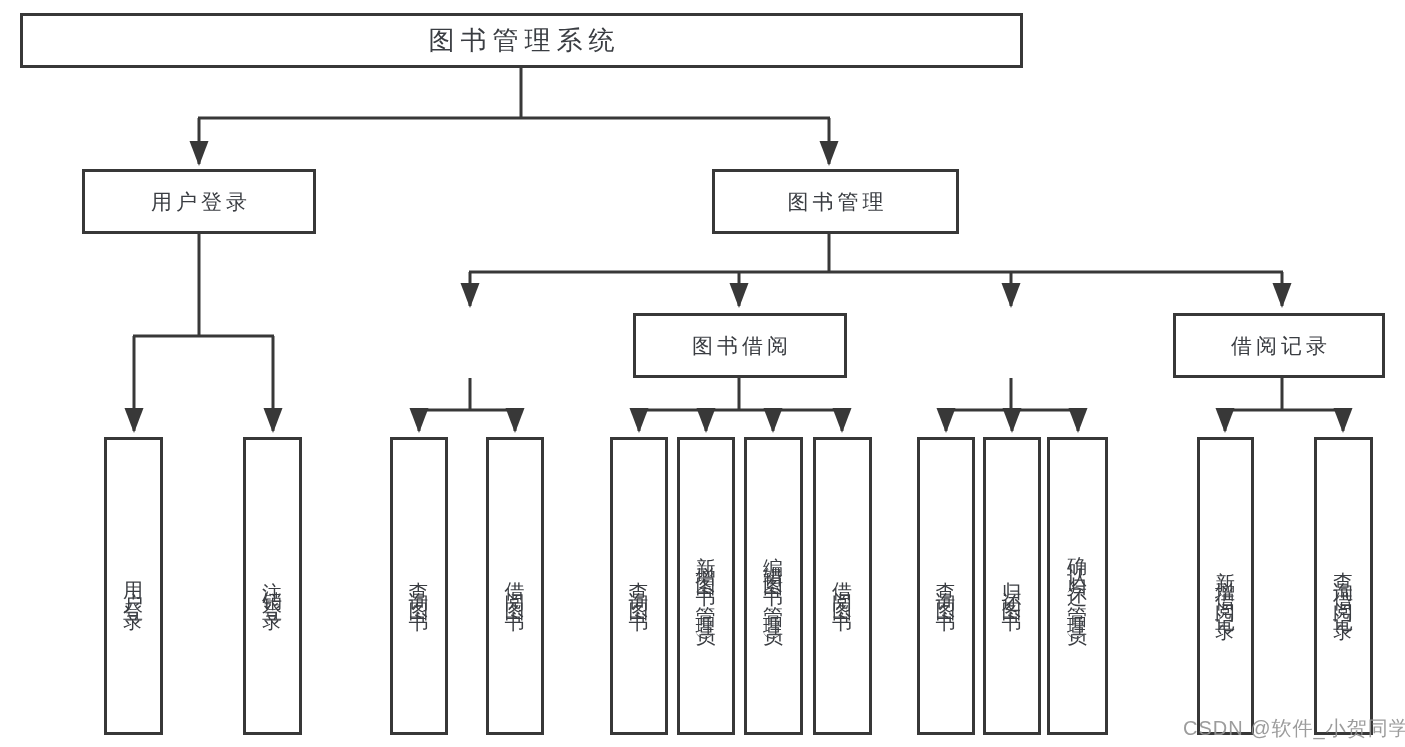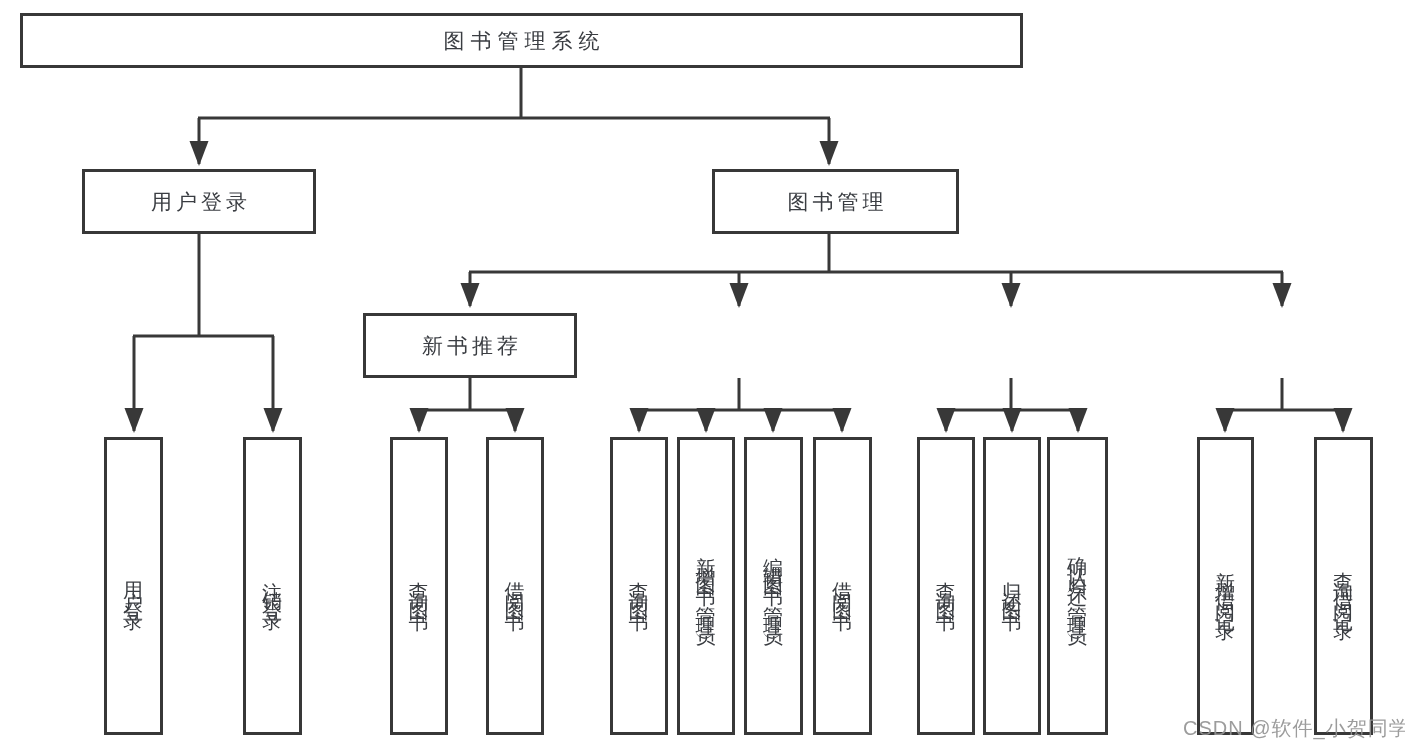--- a/index.html
+++ b/index.html
@@ -6,21 +6,21 @@
   #stage{
     position:relative;width:1405px;height:747px;background:#fff;overflow:hidden;
     font-family:"Liberation Sans","DejaVu Sans",sans-serif;color:#3a3d42;
   }
   #connectors{position:absolute;left:0;top:0;width:1405px;height:747px;}
   .node{
     position:absolute;box-sizing:border-box;border:3px solid #383838;background:#fff;
     display:flex;align-items:center;justify-content:center;
   }
   .hlabel{font-size:21px;letter-spacing:4px;text-indent:4px;white-space:nowrap;}
-  .hlabel.big{font-size:21px;letter-spacing:6px;text-indent:6px;}
+  .hlabel.big{font-size:26px;letter-spacing:6px;text-indent:6px;}
   .vlabel{
     writing-mode:vertical-rl;text-orientation:mixed;
     font-size:20px;letter-spacing:10px;line-height:1;white-space:nowrap;
   }
   #watermark{
     position:absolute;left:1183px;top:715px;font-size:20px;letter-spacing:1px;
     color:rgba(148,148,148,0.92);white-space:nowrap;z-index:5;
   }
   .node{z-index:2;}
 </style>
@@ -71,22 +71,25 @@
     <span class="hlabel big">图书管理系统</span>
   </div>
 
   <div class="node" style="left:82px;top:169px;width:234px;height:65px">
     <span class="hlabel">用户登录</span>
   </div>
   <div class="node" style="left:712px;top:169px;width:247px;height:65px">
     <span class="hlabel">图书管理</span>
   </div>
 
-  <div class="node" style="left:363px;top:313px;width:214px;height:65px">
-    <span class="hlabel">新书推荐</span>
+  <div class="node" style="left:633px;top:313px;width:214px;height:65px">
+    <span class="hlabel">图书借阅</span>
+  </div>
+  <div class="node" style="left:1173px;top:313px;width:212px;height:65px">
+    <span class="hlabel">借阅记录</span>
   </div>
 
   <div class="node" style="left:104px;top:437px;width:59px;height:298px">
     <span class="vlabel">用户登录</span>
   </div>
   <div class="node" style="left:243px;top:437px;width:59px;height:298px">
     <span class="vlabel">注销登录</span>
   </div>
 
   <div class="node" style="left:390px;top:437px;width:58px;height:298px">

